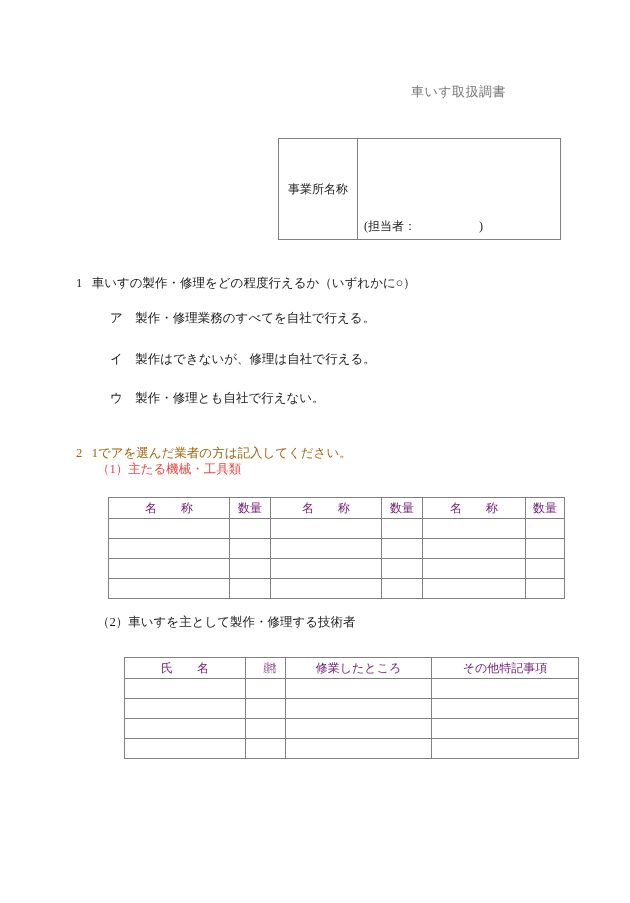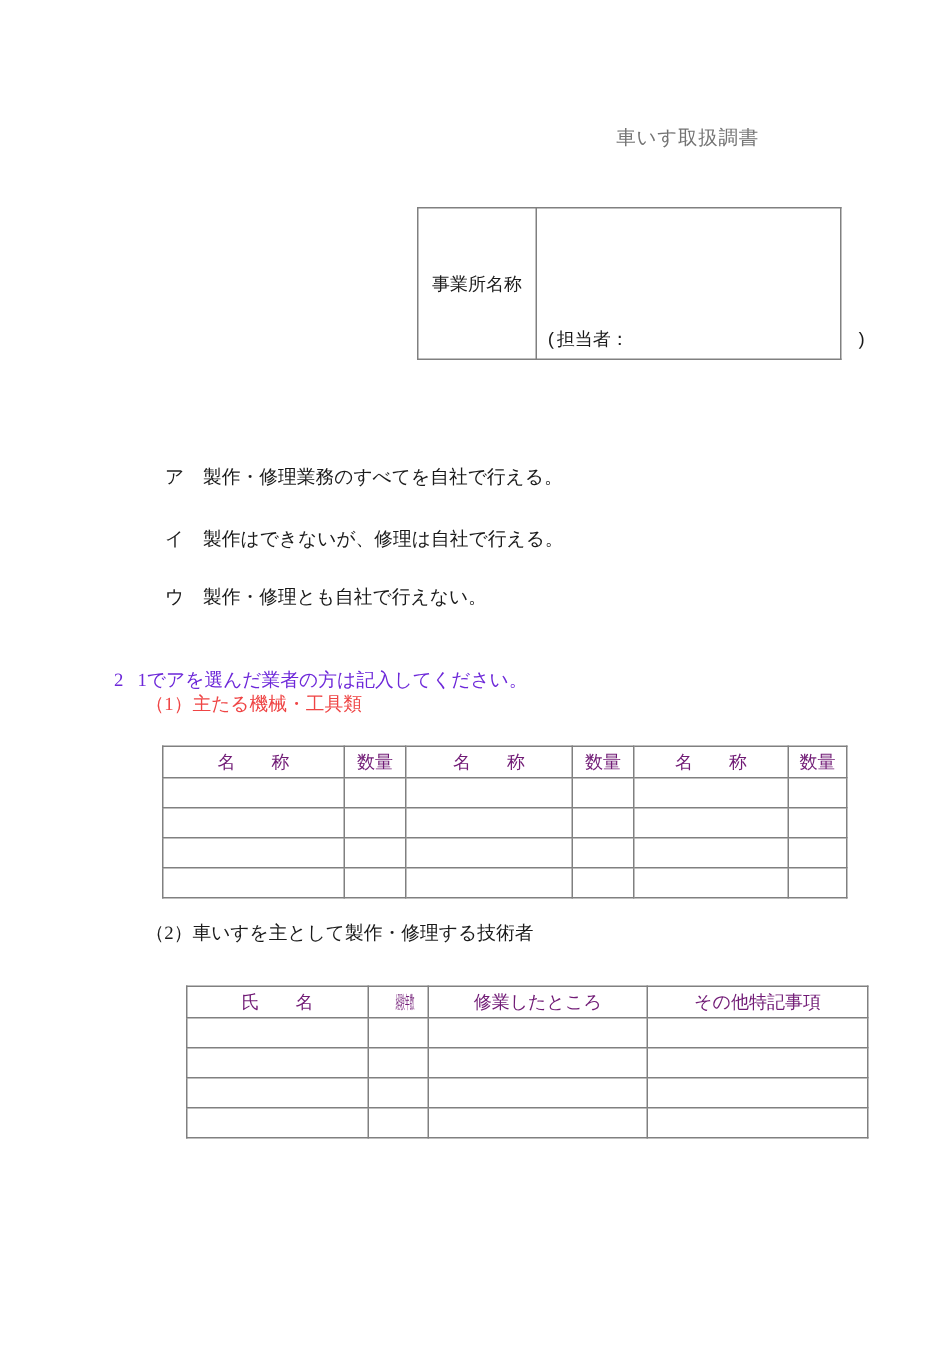--- a/index.html
+++ b/index.html
@@ -34,21 +34,20 @@
   }
 
   
   .info-table {
     position: absolute;
     left: 278px;
     top: 138px;
     width: 280px;
     border-collapse: collapse;
     table-layout: fixed;
-    font-family: Liberation Mono, monospace;
   }
   .info-table td {
     border: 1px solid #808080;
     font-size: 12px;
     color: #1a1a1a;
     padding: 0;
   }
   .info-label-cell {
     width: 78px;
     height: 100px;
@@ -89,21 +88,21 @@
   .opt-b { top: 351px; }
   .opt-c { top: 390px; }
 
   
   .q2-heading {
     position: absolute;
     left: 76px;
     top: 445px;
     font-size: 12.5px;
     white-space: pre;
-    color: #6d28d9;
+    color: #a16207;
   }
   .q2-sub1 {
     position: absolute;
     left: 97px;
     top: 461px;
     font-size: 12.5px;
     white-space: pre;
     color: #ef4444;
   }
   .q2-sub2 {
@@ -180,20 +179,21 @@
     <tbody>
         <tr>
       <td class="info-label-cell">事業所名称</td>
       <td class="info-value-cell">
         <span class="charge-line">(担当者：                     )</span>
       </td>
     </tr>
   </tbody>
     </table>
 
+  <div class="q1-heading">1   車いすの製作・修理をどの程度行えるか（いずれかに○）</div>
 
   <div class="opt opt-a">ア　製作・修理業務のすべてを自社で行える。</div>
   <div class="opt opt-b">イ　製作はできないが、修理は自社で行える。</div>
   <div class="opt opt-c">ウ　製作・修理とも自社で行えない。</div>
 
   <div class="q2-heading">2   1でアを選んだ業者の方は記入してください。</div>
   <div class="q2-sub1">（1）主たる機械・工具類</div>
 
   <table id="equipment-table" class="grid-table">
     <thead>

